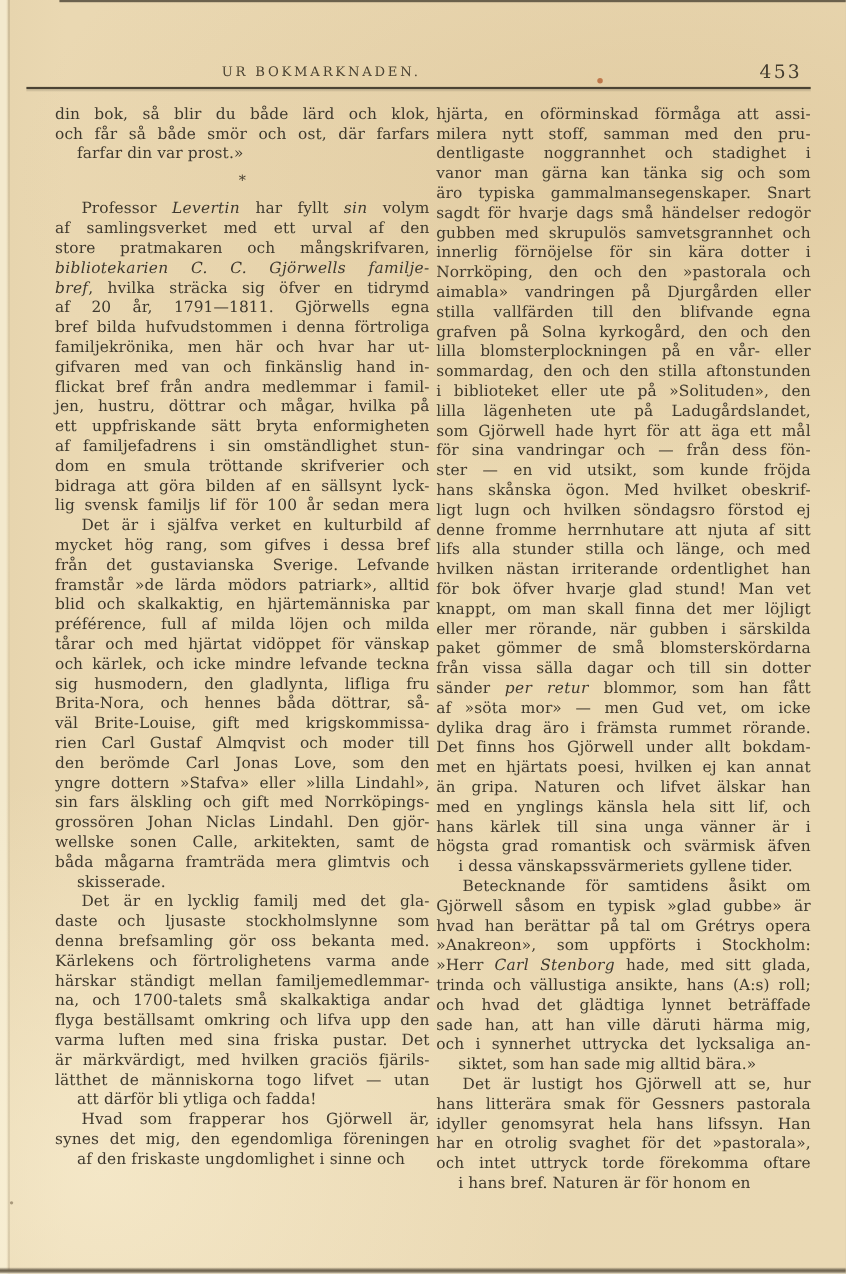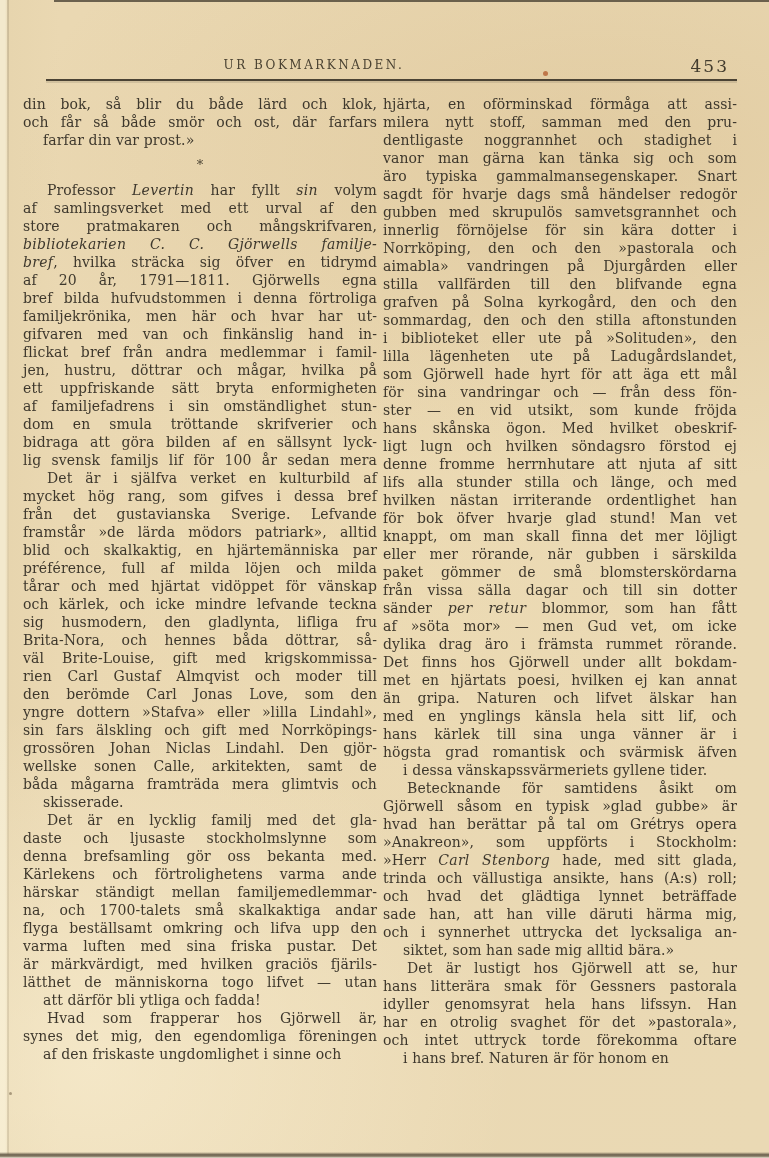--- a/index.html
+++ b/index.html
@@ -9,27 +9,27 @@
     background:
       radial-gradient(ellipse 900px 500px at 78% 14%, rgba(205,172,118,0.30), rgba(205,172,118,0) 65%),
       radial-gradient(ellipse 700px 600px at 12% 92%, rgba(252,243,216,0.55), rgba(252,243,216,0) 60%),
       radial-gradient(ellipse 500px 400px at 50% 50%, rgba(240,222,180,0.35), rgba(240,222,180,0) 70%),
       linear-gradient(90deg,#f3e9cd 0px,#f3e9cd 5px,#e7d5ae 9px,#ead8b2 60px,#ead9b4 100%);
     color:#3e382d;
   }
   .edge-top{position:absolute;top:0;left:54px;right:0;height:2px;background:#4b4334;opacity:.8;}
   .edge-bottom{position:absolute;bottom:0;left:0;right:0;height:6px;
     background:linear-gradient(180deg, rgba(90,80,60,0) 0%, #6e6350 45%, #857a64 70%, #e8e2d2 100%);}
-  .running-head{position:absolute;top:58px;left:46px;right:32px;height:26px;}
+  .running-head{position:absolute;top:58px;left:24px;right:32px;height:26px;}
   .head-title{position:absolute;left:160px;top:0;width:216px;text-align:center;
     font-size:12px;letter-spacing:2.5px;color:#4a4232;white-space:nowrap;}
   .page-num{position:absolute;right:8px;top:-2px;font-size:17px;letter-spacing:2px;color:#433c2e;}
   .head-rule{position:absolute;left:0;right:0;top:21px;height:2px;background:#4b4334;
     box-shadow:0 2px 0 rgba(75,67,52,0.15);}
-  .columns{position:absolute;top:95px;left:23px;right:32px;
+  .columns{position:absolute;top:95px;left:50px;right:32px;
     display:grid;grid-template-columns:1fr 1fr;column-gap:6px;}
   .col{font-size:14px;color:#3e382d;}
   .ln{height:18px;line-height:18px;text-align:justify;text-align-last:justify;
     white-space:nowrap;letter-spacing:0.1px;}
   .ln i{letter-spacing:0.3px;}
   .ln.end{text-align-last:left;white-space:normal;margin-left:20px;}
   .ln.ind{text-indent:24px;}
   .sep{height:32px;line-height:32px;text-align:center;text-align-last:center;
     font-size:13px;color:#4a4232;}
   .speck{position:absolute;border-radius:50%;}
@@ -114,20 +114,21 @@
         <div class="ln">dentligaste noggrannhet och stadighet i</div>
         <div class="ln">vanor man gärna kan tänka sig och som</div>
         <div class="ln">äro typiska gammalmansegenskaper.  Snart</div>
         <div class="ln">sagdt för hvarje dags små händelser redogör</div>
         <div class="ln">gubben med skrupulös samvetsgrannhet och</div>
         <div class="ln">innerlig förnöjelse för sin kära dotter i</div>
         <div class="ln">Norrköping, den och den »pastorala och</div>
         <div class="ln">aimabla» vandringen på Djurgården eller</div>
         <div class="ln">stilla vallfärden till den blifvande egna</div>
         <div class="ln">grafven på Solna kyrkogård, den och den</div>
+        <div class="ln">lilla blomsterplockningen på en vår- eller</div>
         <div class="ln">sommardag, den och den stilla aftonstunden</div>
         <div class="ln">i biblioteket eller ute på »Solituden», den</div>
         <div class="ln">lilla lägenheten ute på Ladugårdslandet,</div>
         <div class="ln">som Gjörwell hade hyrt för att äga ett mål</div>
         <div class="ln">för sina vandringar och — från dess fön-</div>
         <div class="ln">ster — en vid utsikt, som kunde fröjda</div>
         <div class="ln">hans skånska ögon.  Med hvilket obeskrif-</div>
         <div class="ln">ligt lugn och hvilken söndagsro förstod ej</div>
         <div class="ln">denne fromme herrnhutare att njuta af sitt</div>
         <div class="ln">lifs alla stunder stilla och länge, och med</div>

